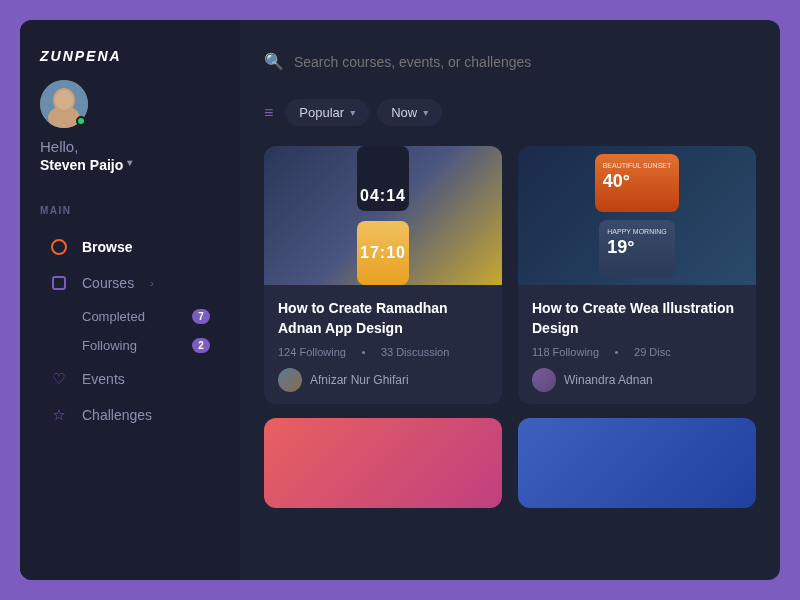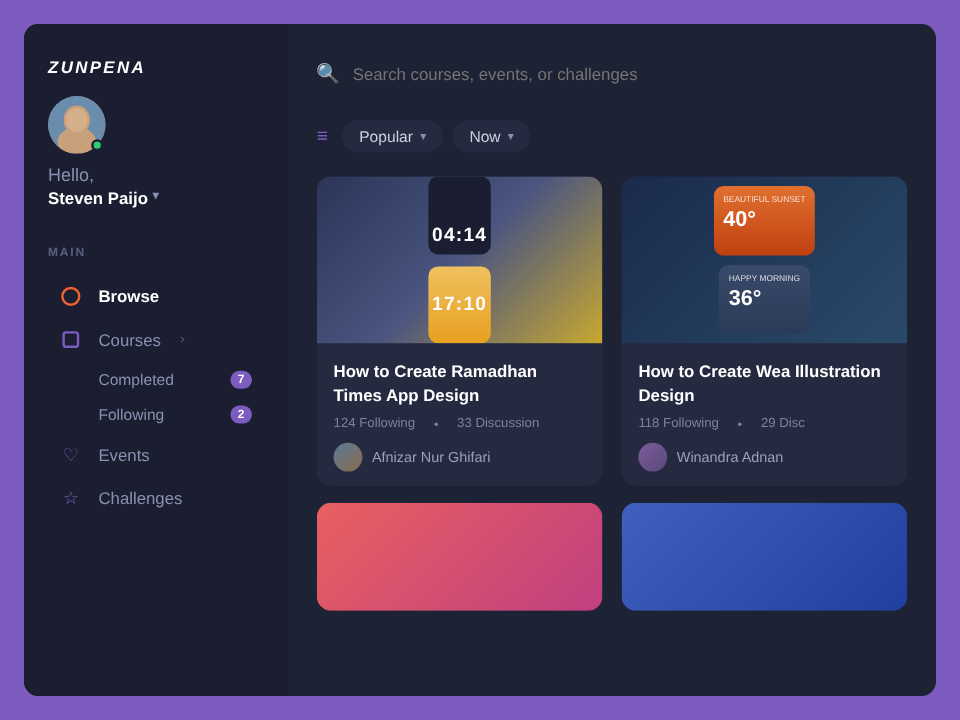--- a/index.html
+++ b/index.html
@@ -537,21 +537,21 @@
         <div class="course-card">
           <div class="card-thumb card-thumb-1">
             <div class="phone-mockup">
               <div class="phone-time">04:14</div>
             </div>
             <div class="phone-mockup-2">
               <div class="phone-time-2">17:10</div>
             </div>
           </div>
           <div class="card-body">
-            <div class="card-title">How to Create Ramadhan Times App Design</div>
+            <div class="card-title">How to Create Ramadhan Adnan App Design</div>
             <div class="card-meta">
               <span>124 Following</span>
               <span class="dot-sep"></span>
               <span>33 Discussion</span>
             </div>
             <div class="card-author">
               <div class="author-avatar" style="background: linear-gradient(135deg, #5a7a9a, #8a6a4a);"></div>
               <span class="author-name">Afnizar Nur Ghifari</span>
             </div>
           </div>
@@ -564,21 +564,21 @@
 
       <div class="card-column">
         <div class="course-card">
           <div class="card-thumb card-thumb-2">
             <div class="weather-panel">
               <div style="font-size:7px; color:rgba(255,255,255,0.8); margin-bottom:2px;">BEAUTIFUL SUNSET</div>
               <div class="weather-temp">40°</div>
             </div>
             <div class="weather-panel-2">
               <div style="font-size:7px; color:rgba(255,255,255,0.8); margin-bottom:2px;">HAPPY MORNING</div>
-              <div class="weather-temp-2">36°</div>
+              <div class="weather-temp-2">19°</div>
             </div>
           </div>
           <div class="card-body">
             <div class="card-title">How to Create Wea Illustration Design</div>
             <div class="card-meta">
               <span>118 Following</span>
               <span class="dot-sep"></span>
               <span>29 Disc</span>
             </div>
             <div class="card-author">

